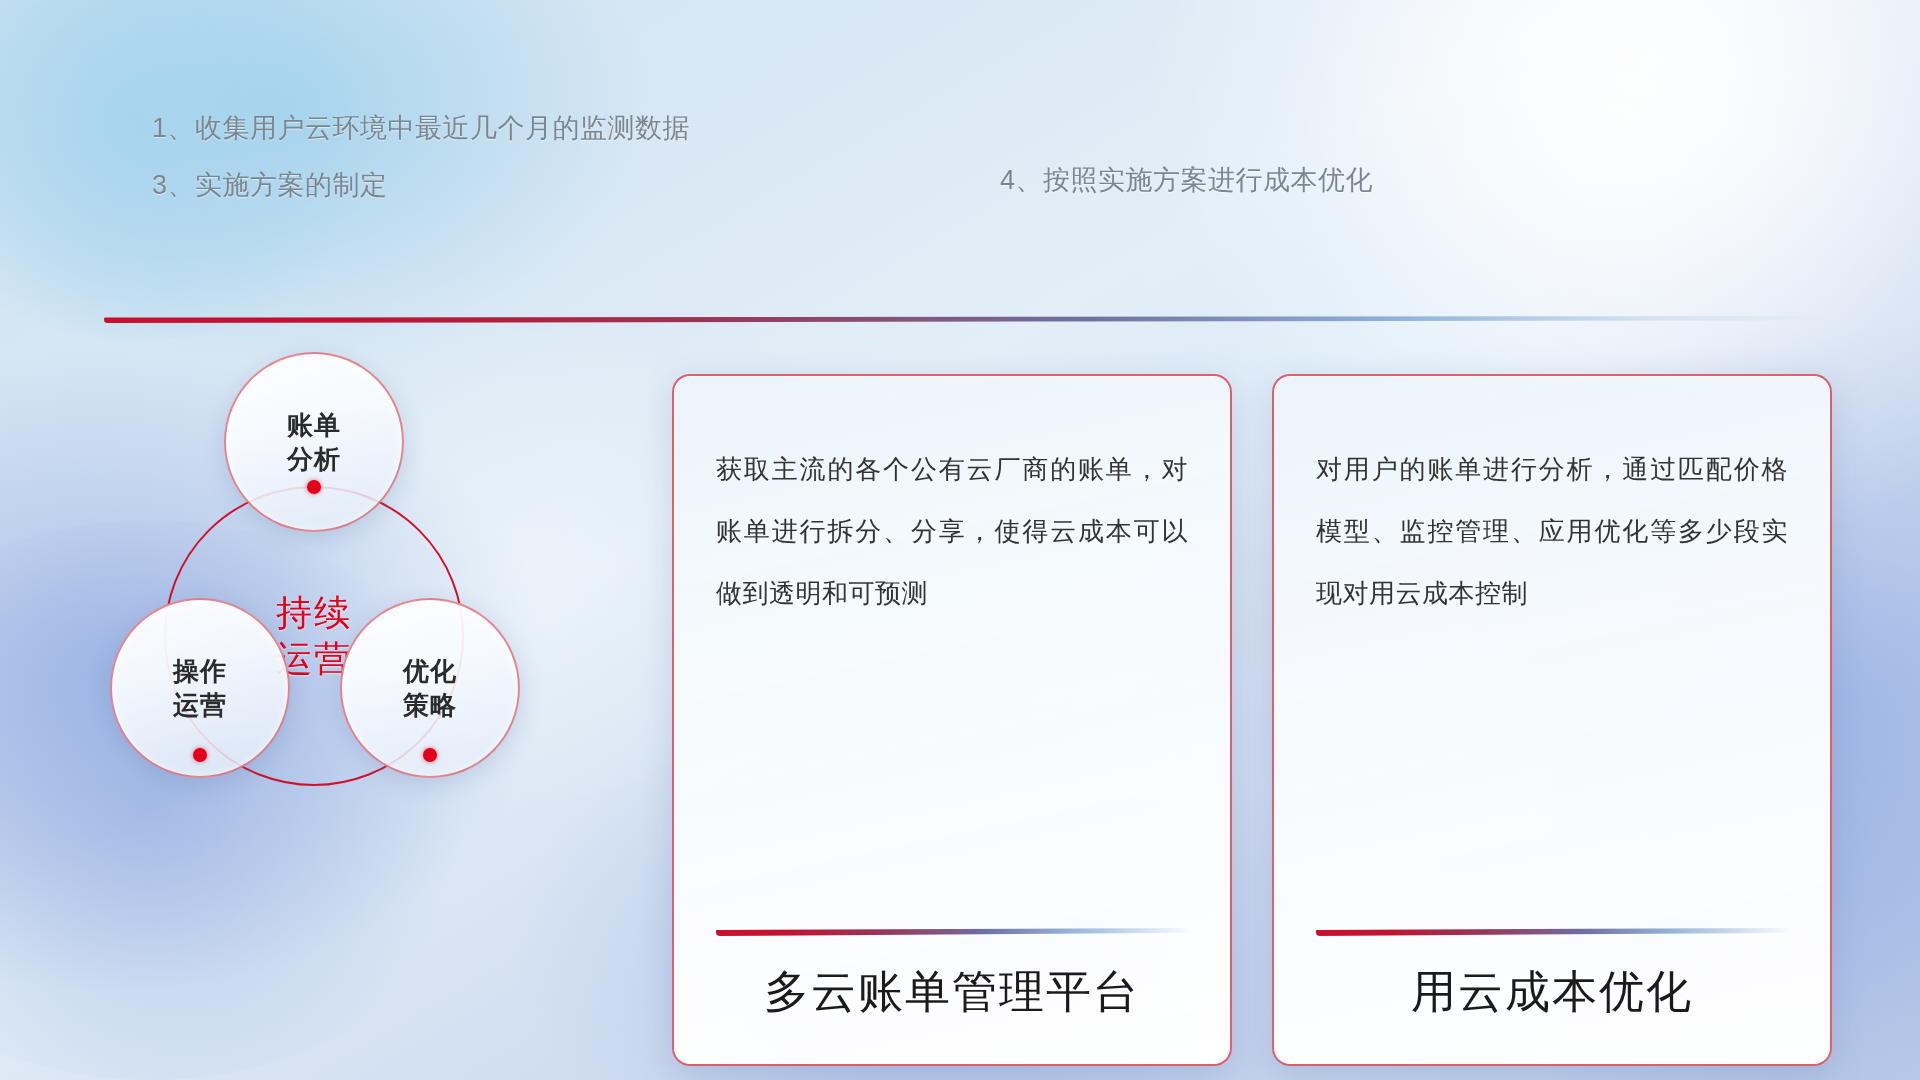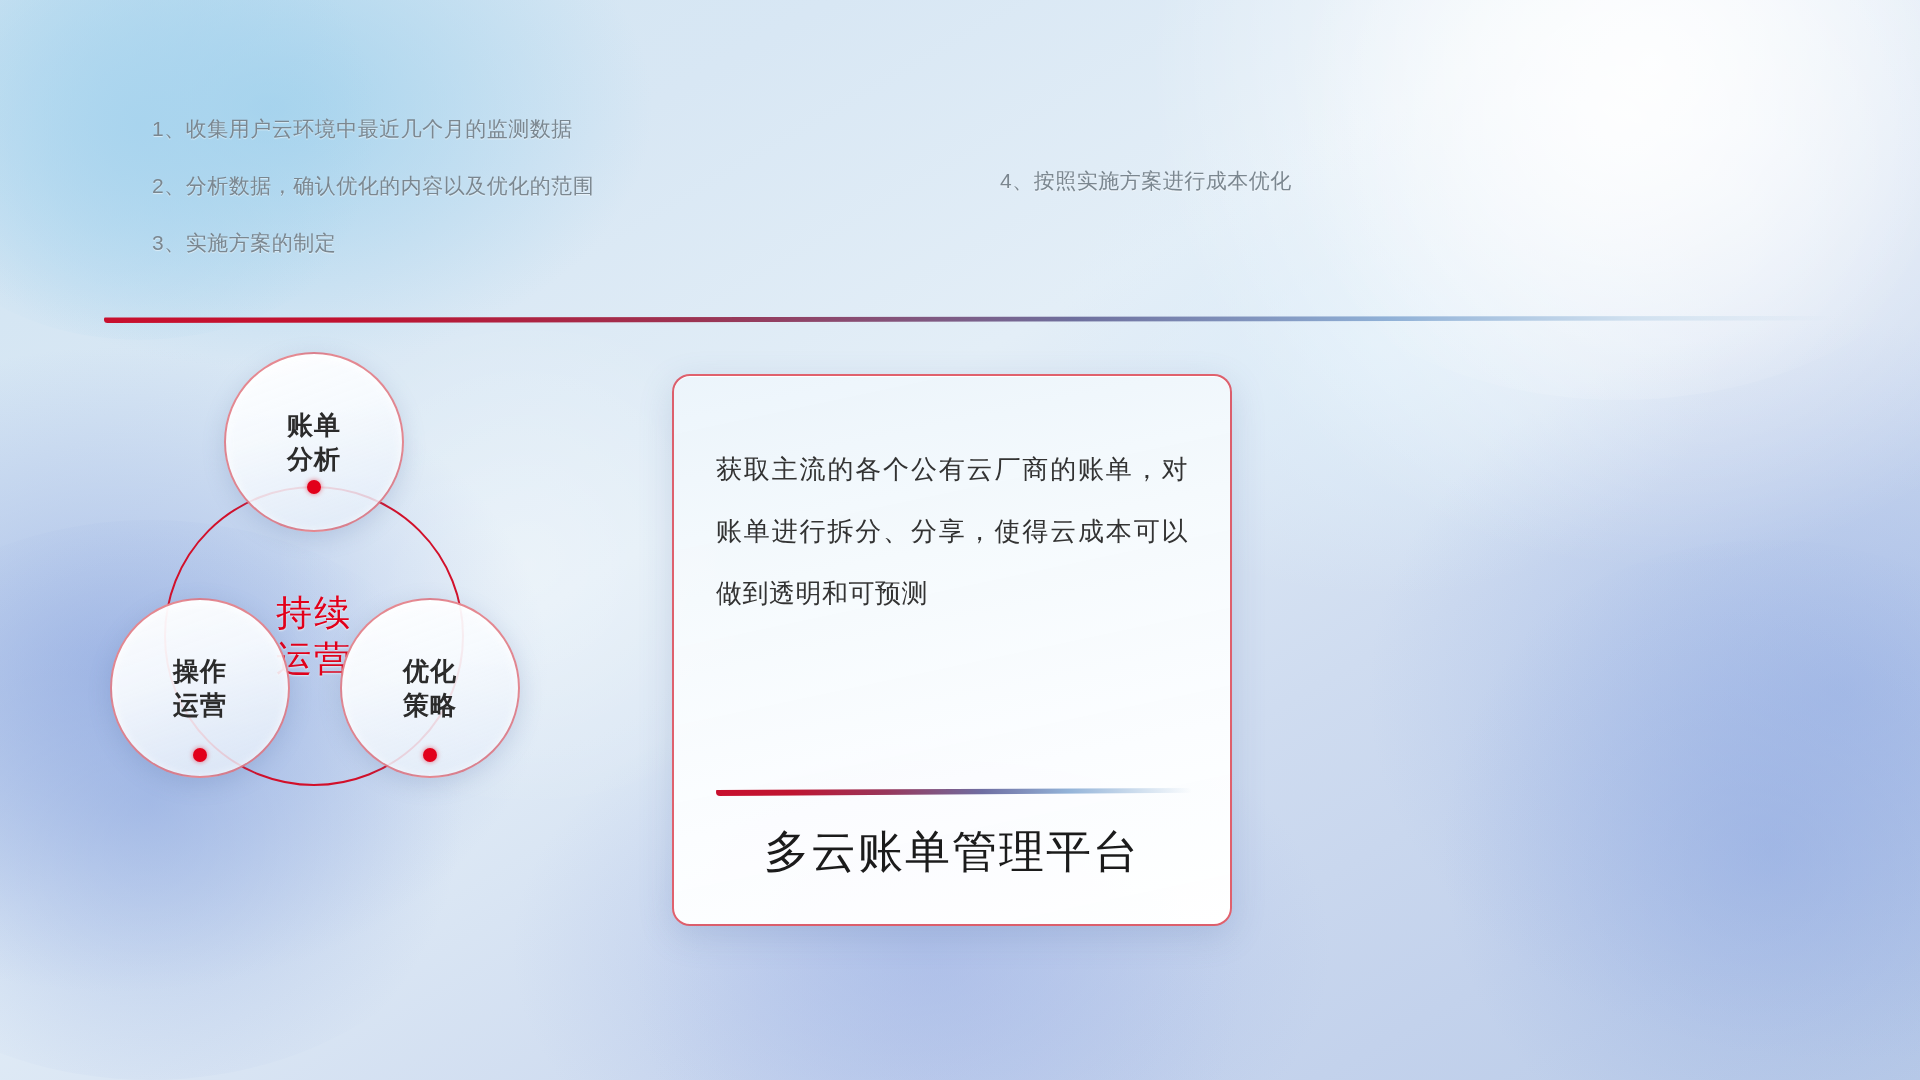--- a/index.html
+++ b/index.html
@@ -35,21 +35,21 @@
   .b6 { left: 560px; top: 760px; width: 760px; height: 420px;
         background: radial-gradient(circle, rgba(168,186,231,0.45) 0%, rgba(168,186,231,0) 70%); }
 
   
   #header-list { position: absolute; left: 0; top: 0; width: 1920px; height: 300px; }
   .col { position: absolute; }
   #col-left  { left: 152px; top: 100px; }
   #col-right { left: 1000px; top: 152px; }
   .step-line {
     color: #7b8790;
-    font-size: 21px;
+    font-size: 27px;
     line-height: 57px;
     white-space: nowrap;
     letter-spacing: 0.5px;
     text-shadow: 0 1px 1px rgba(255,255,255,0.55);
   }
 
   #header-rule {
     position: absolute;
     left: 104px; top: 316px;
     width: 1732px; height: 7px;
@@ -106,21 +106,21 @@
     box-shadow: 0 0 5px rgba(226,0,26,0.55);
   }
   #dot-top   { left: 211px; top: 128px; }
   #dot-left  { left: 97px;  top: 396px; }
   #dot-right { left: 327px; top: 396px; }
 
   
   .card {
     position: absolute;
     top: 374px;
-    width: 560px; height: 552px;
+    width: 560px; height: 692px;
     border-radius: 18px;
     border: 2px solid rgba(213,44,60,0.75);
     background: linear-gradient(168deg,
         rgba(236,244,251,0.96) 0%,
         rgba(246,250,253,0.97) 35%,
         rgba(252,253,255,0.98) 70%,
         rgba(255,255,255,0.99) 100%);
     box-shadow: 0 10px 34px rgba(80,110,165,0.20), inset 0 1px 0 rgba(255,255,255,0.9);
     padding: 62px 42px 0 42px;
     overflow: hidden;
@@ -162,21 +162,20 @@
   <div class="bokeh b1"></div>
   <div class="bokeh b2"></div>
   <div class="bokeh b3"></div>
   <div class="bokeh b4"></div>
   <div class="bokeh b5"></div>
   <div class="bokeh b6"></div>
 
   <div id="header-list">
     <div class="col" id="col-left">
       <div class="step-line">1、收集用户云环境中最近几个月的监测数据</div>
-      <div class="step-line">2、分析数据，确认优化的内容以及优化的范围</div>
       <div class="step-line">3、实施方案的制定</div>
     </div>
     <div class="col" id="col-right">
       <div class="step-line">4、按照实施方案进行成本优化</div>
     </div>
   </div>
 
   <div id="header-rule"></div>
 
   <div id="diagram">
@@ -213,14 +212,19 @@
     <div class="node-dot" id="dot-left"></div>
     <div class="node-dot" id="dot-right"></div>
   </div>
 
   <div class="card" id="card-1">
     <div class="card-body">获取主流的各个公有云厂商的账单，对账单进行拆分、分享，使得云成本可以做到透明和可预测</div>
     <div class="card-divider"></div>
     <div class="card-title">多云账单管理平台</div>
   </div>
 
+  <div class="card" id="card-2">
+    <div class="card-body">对用户的账单进行分析，通过匹配价格模型、监控管理、应用优化等多少段实现对用云成本控制</div>
+    <div class="card-divider"></div>
+    <div class="card-title">用云成本优化</div>
+  </div>
 
 </div>
 
 </body></html>

